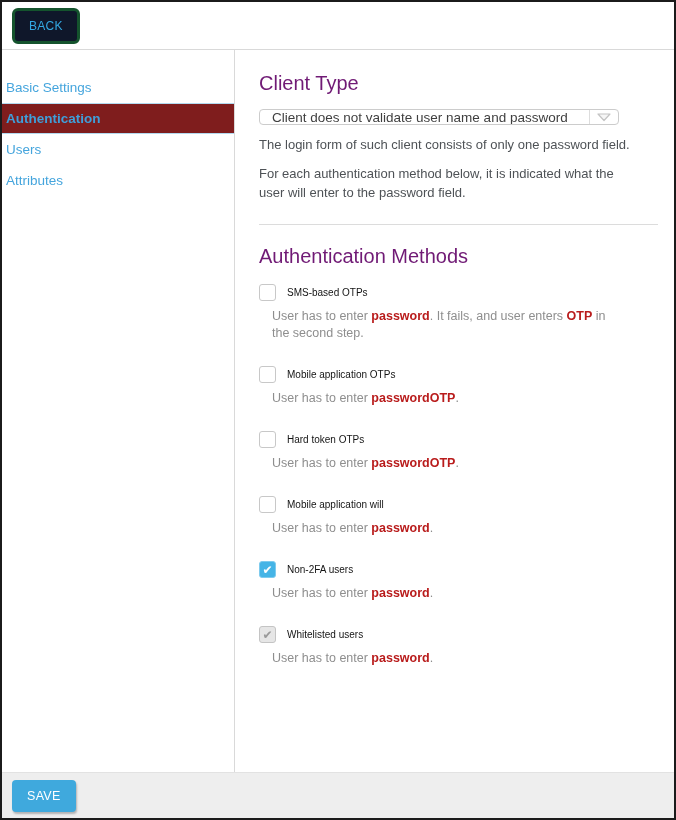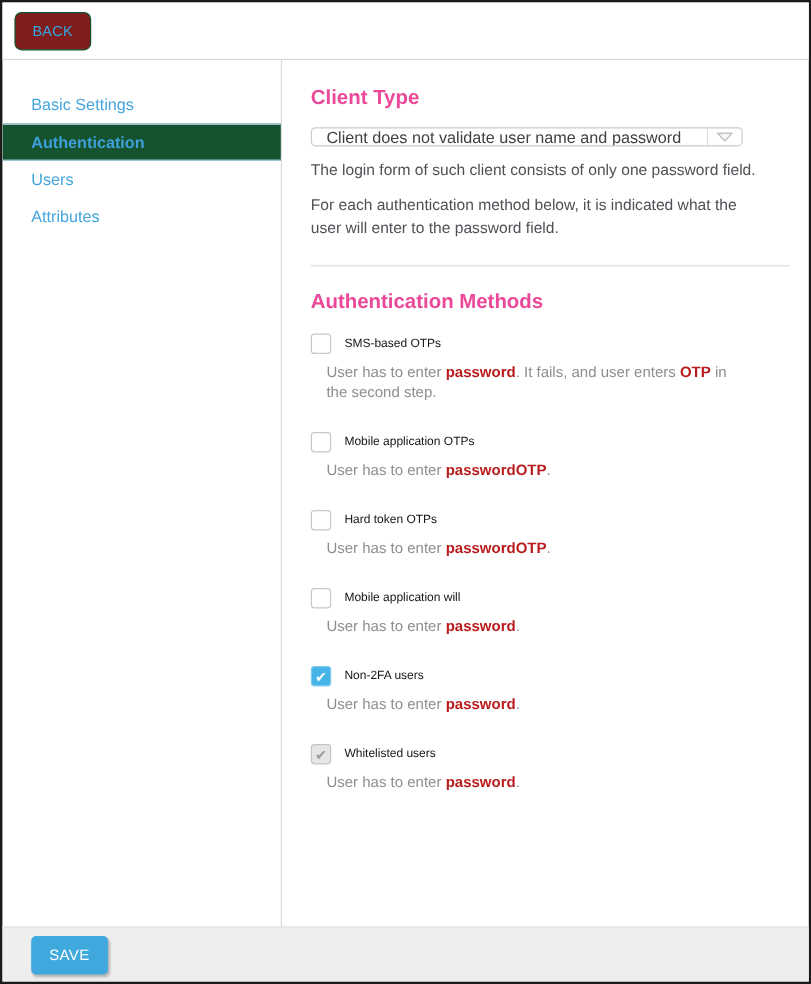--- a/index.html
+++ b/index.html
@@ -21,22 +21,22 @@
   .header {
     height: 48px;
     flex: 0 0 48px;
     display: flex;
     align-items: center;
     padding-left: 10px;
     border-bottom: 1px solid #d9d9d9;
     background: #ffffff;
   }
   .back-btn {
-    background: #7f1d1d;
-    border: 1px solid #14532d;
+    background: #0f172a;
+    border: 3px solid #14532d;
     border-radius: 6px;
     color: #33a9e3;
     font-size: 12px;
     font-family: inherit;
     padding: 8px 14px;
     cursor: pointer;
     letter-spacing: 0.3px;
   }
   .window-title {
     margin-left: 22px;
@@ -53,43 +53,43 @@
   .sidebar {
     width: 233px;
     flex: 0 0 233px;
     border-right: 1px solid #d9d9d9;
     padding-top: 22px;
   }
   .side-item {
     height: 31px;
     display: flex;
     align-items: center;
-    padding-left: 24px;
+    padding-left: 4px;
     font-size: 13.5px;
     color: #45a5dd;
     cursor: pointer;
     border-top: 1px solid transparent;
     border-bottom: 1px solid transparent;
   }
   .side-item.active {
-    background: #14532d;
+    background: #7f1d1d;
     border-top: 1px solid #b3d9ef;
     border-bottom: 1px solid #b3d9ef;
     font-weight: bold;
     color: #3f9fda;
   }
   .content {
     flex: 1 1 auto;
     padding: 22px 16px 0 24px;
     overflow: hidden;
   }
   .section-heading {
-    font-size: 17px;
-    font-weight: 700;
-    color: #ec4899;
+    font-size: 20px;
+    font-weight: 400;
+    color: #701a75;
   }
   
   .dropdown {
     margin-top: 14px;
     width: 360px;
     height: 16px;
     border: 1px solid #cccccc;
     border-radius: 4px;
     display: flex;
     align-items: stretch;
@@ -176,21 +176,21 @@
   }
   .method-desc b { color: #b91c1c; }
   
   .footer {
     flex: 0 0 46px;
     height: 46px;
     background: #eeeeee;
     border-top: 1px solid #e2e2e2;
     display: flex;
     align-items: center;
-    padding-left: 24px;
+    padding-left: 10px;
   }
   .save-btn {
     background: #3fa9dd;
     border: none;
     border-radius: 4px;
     color: #ffffff;
     font-size: 12.5px;
     font-family: inherit;
     padding: 9px 15px;
     cursor: pointer;

